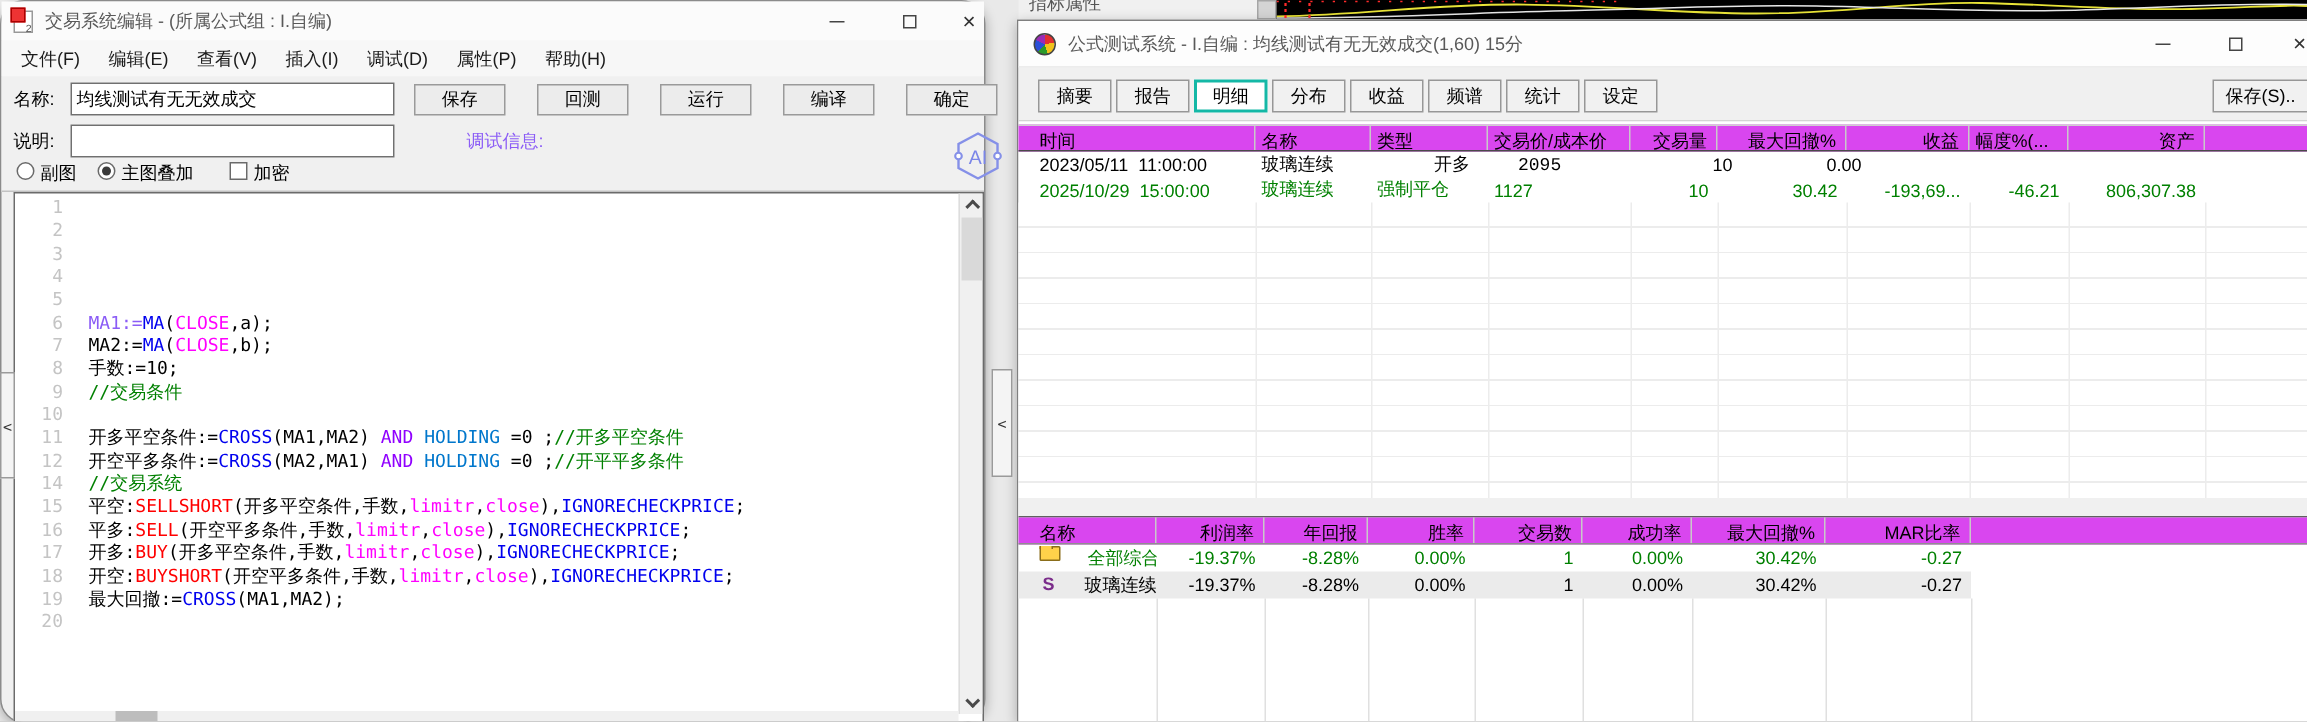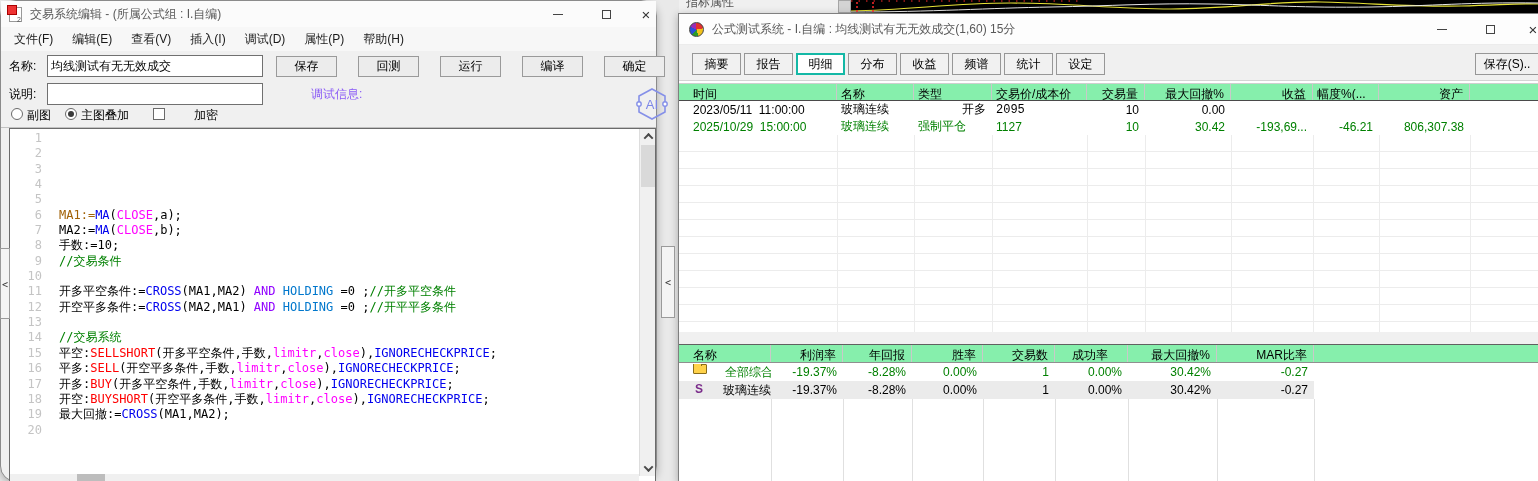--- a/index.html
+++ b/index.html
@@ -64,21 +64,21 @@
   .pie-icon { width:15px; height:15px; border-radius:50%; border:1px solid #444;
      background:conic-gradient(#e23030 0 22%, #f2c21b 22% 45%, #2a9b2a 45% 62%, #2b4fd8 62% 82%, #9b2bb5 82% 100%); }
   .r-title .title { margin-left:8px; color:#595959; white-space:nowrap; }
   .toolbar { position:absolute; left:0; top:30px; width:100%; height:37px; background:#f0f0f0; border-top:1px solid #ececec; border-bottom:1px solid #d4d4d4; }
   .tabs { position:absolute; left:13px; top:8px; display:flex; gap:3px; }
   .tab { width:49px; height:22px; background:#f1f1f1; border:1px solid #979797; font-size:12px; font-family:inherit; cursor:pointer; color:#000; }
   .tab.active { background:#fff; border:2px solid #14b8a6; font-weight:normal; }
   .save-btn { position:absolute; left:796px; top:8px; width:64px; height:22px; background:#f1f1f1; border:1px solid #979797; font-size:12px; font-family:inherit; cursor:pointer; white-space:nowrap; }
   .r-content { position:absolute; left:0; top:67px; right:0; bottom:0; background:#fff; }
 
-  .thead { position:absolute; left:0; width:100%; height:18px; display:flex; padding-left:10px; border-top:1px solid #cfcfcf; border-bottom:1px solid #4a4a4a; background:#86efac; align-items:center; }
+  .thead { position:absolute; left:0; width:100%; height:18px; display:flex; padding-left:10px; border-top:1px solid #cfcfcf; border-bottom:1px solid #4a4a4a; background:#d946ef; align-items:center; }
   .hcell { height:100%; border-right:1px solid #c9c9c9; padding:2px 6px 0 4px; white-space:nowrap; overflow:hidden; flex:none; }
   .trow { position:absolute; left:0; width:100%; height:17px; display:flex; padding-left:10px; align-items:center; cursor:default; }
   .tcell { padding:0 6px 0 4px; white-space:pre; overflow:hidden; flex:none; }
   .row-green { color:#008000; }
   .detail-head { top:2px; }
   .drow1 { top:20px; } .drow2 { top:37px; }
   .grid-bg { position:absolute; left:0; top:54px; width:100%; height:197px;
      background:repeating-linear-gradient(to bottom, #fff 0 16px, #ececec 16px 17px); }
   .vline { position:absolute; top:0; bottom:0; width:1px; background:#ececec; }
   .divider { position:absolute; left:0; top:251px; width:100%; height:13px; background:#f0f0f0; border-bottom:1px solid #606060; }
@@ -149,43 +149,42 @@
           <button class="action-btn">确定</button>
         </div>
       <span class="flabel" style="left:8px; top:35px;">说明:</span>
       <input class="tinput" style="left: 46px; top: 32px;" value="">
       <span class="debug">调试信息:</span>
       <span class="radio" style="left:10px; top:57px;"></span>
       <span class="flabel" style="left:26px; top:56px;">副图</span>
       <span class="radio sel" style="left:64px; top:57px;"></span>
       <span class="flabel" style="left:80px; top:56px;">主图叠加</span>
       <span class="checkbox" style="left:152px; top:57px;"></span>
-      <span class="flabel" style="left:168px; top:56px;margin-left:25px;">加密</span>
+      <span class="flabel" style="left:168px; top:56px;">加密</span>
     </div>
     <svg class="ai-icon" viewBox="0 0 46 40">
       <polygon points="23,4 36,11 36,27 23,34 10,27 10,11" fill="none" stroke="#8590e8" stroke-width="1.6"></polygon>
       <circle cx="10" cy="19" r="2.2" fill="#fff" stroke="#8590e8" stroke-width="1.4"></circle>
       <circle cx="36" cy="19" r="2.2" fill="#fff" stroke="#8590e8" stroke-width="1.4"></circle>
       <text x="23" y="24" text-anchor="middle" font-size="13" fill="#7b86e8" font-family="Liberation Sans, sans-serif">AI</text>
     </svg>
     <div class="editor">
       <div class="code-lines">
           <div class="code-line"><span class="ln">1</span><span class="code-text"></span></div>
           <div class="code-line"><span class="ln">2</span><span class="code-text"></span></div>
           <div class="code-line"><span class="ln">3</span><span class="code-text"></span></div>
           <div class="code-line"><span class="ln">4</span><span class="code-text"></span></div>
           <div class="code-line"><span class="ln">5</span><span class="code-text"></span></div>
-          <div class="code-line"><span class="ln">6</span><span class="code-text"><span style="color: #a16207;">MA1:=</span><span style="color: rgb(0, 0, 238);">MA</span><span style="color: rgb(0, 0, 0);">(</span><span style="color: rgb(255, 0, 255);">CLOSE</span><span style="color: rgb(0, 0, 0);">,a);</span></span></div>
+          <div class="code-line"><span class="ln">6</span><span class="code-text"><span style="color: #8b5cf6;">MA1:=</span><span style="color: rgb(0, 0, 238);">MA</span><span style="color: rgb(0, 0, 0);">(</span><span style="color: rgb(255, 0, 255);">CLOSE</span><span style="color: rgb(0, 0, 0);">,a);</span></span></div>
           <div class="code-line"><span class="ln">7</span><span class="code-text"><span style="color: rgb(0, 0, 0);">MA2:=</span><span style="color: rgb(0, 0, 238);">MA</span><span style="color: rgb(0, 0, 0);">(</span><span style="color: rgb(255, 0, 255);">CLOSE</span><span style="color: rgb(0, 0, 0);">,b);</span></span></div>
           <div class="code-line"><span class="ln">8</span><span class="code-text"><span style="color: rgb(0, 0, 0);">手数:=10;</span></span></div>
           <div class="code-line"><span class="ln">9</span><span class="code-text"><span style="color: rgb(0, 128, 0);">//交易条件</span></span></div>
           <div class="code-line"><span class="ln">10</span><span class="code-text"></span></div>
           <div class="code-line"><span class="ln">11</span><span class="code-text"><span style="color: rgb(0, 0, 0);">开多平空条件:=</span><span style="color: rgb(0, 0, 238);">CROSS</span><span style="color: rgb(0, 0, 0);">(MA1,MA2) </span><span style="color: rgb(144, 0, 255);">AND</span><span style="color: rgb(0, 0, 0);"> </span><span style="color: rgb(0, 119, 204);">HOLDING</span><span style="color: rgb(0, 0, 0);"> =0 ;</span><span style="color: rgb(0, 128, 0);">//开多平空条件</span></span></div>
           <div class="code-line"><span class="ln">12</span><span class="code-text"><span style="color: rgb(0, 0, 0);">开空平多条件:=</span><span style="color: rgb(0, 0, 238);">CROSS</span><span style="color: rgb(0, 0, 0);">(MA2,MA1) </span><span style="color: rgb(144, 0, 255);">AND</span><span style="color: rgb(0, 0, 0);"> </span><span style="color: rgb(0, 119, 204);">HOLDING</span><span style="color: rgb(0, 0, 0);"> =0 ;</span><span style="color: rgb(0, 128, 0);">//开平平多条件</span></span></div>
-          <div class="code-line"><span class="ln">13</span><span class="code-text"></span></div>
           <div class="code-line"><span class="ln">14</span><span class="code-text"><span style="color: rgb(0, 128, 0);">//交易系统</span></span></div>
           <div class="code-line"><span class="ln">15</span><span class="code-text"><span style="color: rgb(0, 0, 0);">平空:</span><span style="color: rgb(255, 0, 0);">SELLSHORT</span><span style="color: rgb(0, 0, 0);">(开多平空条件,手数,</span><span style="color: rgb(255, 0, 255);">limitr</span><span style="color: rgb(0, 0, 0);">,</span><span style="color: rgb(255, 0, 255);">close</span><span style="color: rgb(0, 0, 0);">),</span><span style="color: rgb(0, 0, 238);">IGNORECHECKPRICE</span><span style="color: rgb(0, 0, 0);">;</span></span></div>
           <div class="code-line"><span class="ln">16</span><span class="code-text"><span style="color: rgb(0, 0, 0);">平多:</span><span style="color: rgb(255, 0, 0);">SELL</span><span style="color: rgb(0, 0, 0);">(开空平多条件,手数,</span><span style="color: rgb(255, 0, 255);">limitr</span><span style="color: rgb(0, 0, 0);">,</span><span style="color: rgb(255, 0, 255);">close</span><span style="color: rgb(0, 0, 0);">),</span><span style="color: rgb(0, 0, 238);">IGNORECHECKPRICE</span><span style="color: rgb(0, 0, 0);">;</span></span></div>
           <div class="code-line"><span class="ln">17</span><span class="code-text"><span style="color: rgb(0, 0, 0);">开多:</span><span style="color: rgb(255, 0, 0);">BUY</span><span style="color: rgb(0, 0, 0);">(开多平空条件,手数,</span><span style="color: rgb(255, 0, 255);">limitr</span><span style="color: rgb(0, 0, 0);">,</span><span style="color: rgb(255, 0, 255);">close</span><span style="color: rgb(0, 0, 0);">),</span><span style="color: rgb(0, 0, 238);">IGNORECHECKPRICE</span><span style="color: rgb(0, 0, 0);">;</span></span></div>
           <div class="code-line"><span class="ln">18</span><span class="code-text"><span style="color: rgb(0, 0, 0);">开空:</span><span style="color: rgb(255, 0, 0);">BUYSHORT</span><span style="color: rgb(0, 0, 0);">(开空平多条件,手数,</span><span style="color: rgb(255, 0, 255);">limitr</span><span style="color: rgb(0, 0, 0);">,</span><span style="color: rgb(255, 0, 255);">close</span><span style="color: rgb(0, 0, 0);">),</span><span style="color: rgb(0, 0, 238);">IGNORECHECKPRICE</span><span style="color: rgb(0, 0, 0);">;</span></span></div>
           <div class="code-line"><span class="ln">19</span><span class="code-text"><span style="color: rgb(0, 0, 0);">最大回撤:=</span><span style="color: rgb(0, 0, 238);">CROSS</span><span style="color: rgb(0, 0, 0);">(MA1,MA2);</span></span></div>
           <div class="code-line"><span class="ln">20</span><span class="code-text"></span></div>
         </div>
       <div class="vscroll">
         <span class="sc-arrow" style="top:0;">
@@ -235,21 +234,21 @@
           <div class="hcell" style="width: 95px; text-align: left;">交易价/成本价</div>
           <div class="hcell" style="width: 58px; text-align: right;">交易量</div>
           <div class="hcell" style="width: 86px; text-align: right;">最大回撤%</div>
           <div class="hcell" style="width: 82px; text-align: right;">收益</div>
           <div class="hcell" style="width: 66px; text-align: left;">幅度%(...</div>
           <div class="hcell" style="width: 91px; text-align: right;">资产</div>
         </div>
       <div class="trow drow1">
           <div class="tcell" style="width: 148px; text-align: left;">2023/05/11  11:00:00</div>
           <div class="tcell" style="width: 77px; text-align: left;">玻璃连续</div>
-          <div class="tcell" style="width: 78px; text-align: right;">开多</div>
+          <div class="tcell" style="width: 78px; text-align: center; margin-left: 16px;">开多</div>
           <div class="tcell" style="width: 95px; text-align: left; font-family: Liberation Mono, monospace;">2095</div>
           <div class="tcell" style="width: 58px; text-align: right;">10</div>
           <div class="tcell" style="width: 86px; text-align: right;">0.00</div>
           <div class="tcell" style="width: 82px; text-align: right;"></div>
           <div class="tcell" style="width: 66px; text-align: right;"></div>
           <div class="tcell" style="width: 91px; text-align: right;"></div>
         </div>
       <div class="trow drow2 row-green">
           <div class="tcell" style="width: 148px; text-align: left;">2025/10/29  15:00:00</div>
           <div class="tcell" style="width: 77px; text-align: left;">玻璃连续</div>
@@ -272,21 +271,21 @@
           <div class="vline" style="left: 700px;"></div>
           <div class="vline" style="left: 791px;"></div>
         </div>
       <div class="divider"></div>
       <div class="thead sum-head">
           <div class="hcell" style="width: 82px; text-align: left;">名称</div>
           <div class="hcell" style="width: 72px; text-align: right;">利润率</div>
           <div class="hcell" style="width: 69px; text-align: right;">年回报</div>
           <div class="hcell" style="width: 71px; text-align: right;">胜率</div>
           <div class="hcell" style="width: 72px; text-align: right;">交易数</div>
-          <div class="hcell" style="width: 73px; text-align: center;">成功率</div>
+          <div class="hcell" style="width: 73px; text-align: right;">成功率</div>
           <div class="hcell" style="width: 89px; text-align: right;">最大回撤%</div>
           <div class="hcell" style="width: 97px; text-align: right;">MAR比率</div>
         </div>
       <div class="trow srow srow1 row-green">
           <div class="tcell namecell" style="width: 82px; text-align: left;"><span class="icon-folder"></span><span>全部综合</span></div>
           <div class="tcell" style="width: 72px; text-align: right;">-19.37%</div>
           <div class="tcell" style="width: 69px; text-align: right;">-8.28%</div>
           <div class="tcell" style="width: 71px; text-align: right;">0.00%</div>
           <div class="tcell" style="width: 72px; text-align: right;">1</div>
           <div class="tcell" style="width: 73px; text-align: right;">0.00%</div>

